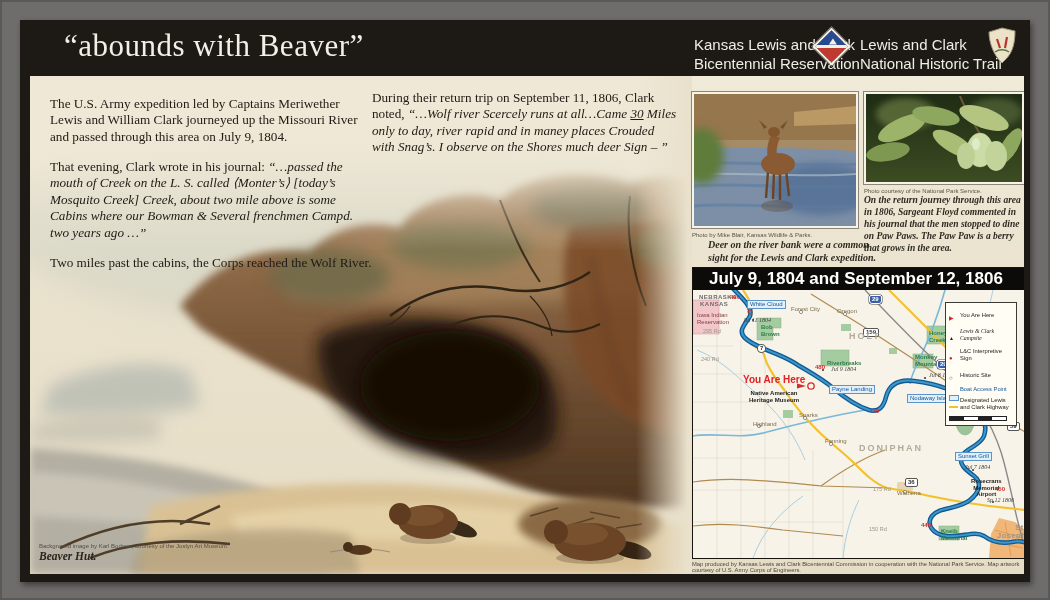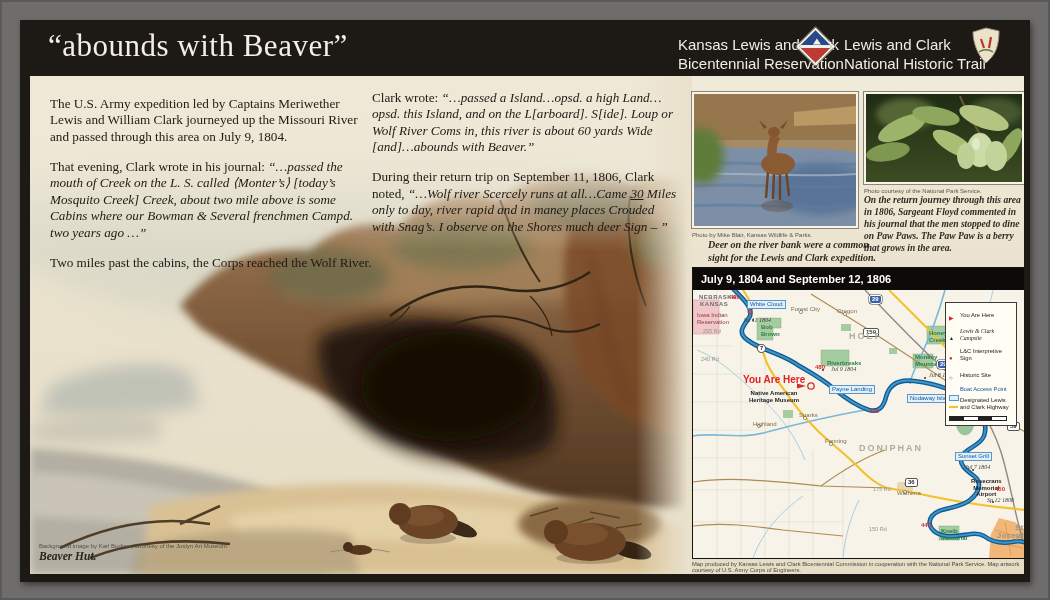--- a/index.html
+++ b/index.html
@@ -5,21 +5,21 @@
   html,body{margin:0;padding:0;}
   body{
     width:1050px;height:600px;overflow:hidden;position:relative;
     background:#6e6d6b;
     font-family:"Liberation Serif", serif;
   }
   
   .outer-frame{position:absolute;inset:0;background:#6e6d6b;border:2px solid #5a5957;box-sizing:border-box;}
   .dark-panel{position:absolute;left:18px;top:18px;right:18px;bottom:16px;background:#1d1915;box-shadow:2px 3px 6px rgba(0,0,0,.45);}
   
-  .headerbar{position:absolute;left:0;top:0;right:0;height:52px;}
+  .headerbar{position:absolute;left:16px;top:0;right:0;height:52px;}
   .panel-title{position:absolute;left:28px;top:8px;color:#f3efe6;font-size:31px;letter-spacing:.5px;font-family:"Liberation Serif",serif;}
   .org{position:absolute;top:16px;color:#f0ede4;font-family:"Liberation Sans",sans-serif;font-weight:normal;font-size:15px;line-height:1.25;}
   .org1{left:658px;}
   .org2{left:824px;}
   .diamond-logo{position:absolute;left:782px;top:13px;width:23px;height:23px;transform:rotate(45deg);
     background:linear-gradient(135deg,#27498f 0 45%,#f3f1e6 45% 55%,#bf3b32 55% 100%);
     border:2px solid #f3f1e6;box-shadow:0 0 0 1px #7c7a74;}
   .diamond-logo::after{content:"";position:absolute;left:5px;top:4px;width:0;height:0;border-left:4px solid transparent;border-right:4px solid transparent;border-bottom:6px solid #f3f1e6;transform:rotate(-45deg);}
   .arrowhead-logo{position:absolute;left:950px;top:7px;}
   
@@ -47,21 +47,21 @@
   .photo-pawpaw{left:172px;top:16px;width:160px;height:92px;}
   .pcredit{position:absolute;font-family:"Liberation Sans",sans-serif;font-size:6px;color:#5a5348;}
   .pcap{position:absolute;font-style:italic;font-weight:600;color:#2e2a22;line-height:1.25;}
   .cred-deer{left:0;top:156px;}
   .cap-deer{left:16px;top:163px;width:180px;font-size:10px;}
   .cred-pawpaw{left:172px;top:112px;}
   .cap-pawpaw{left:172px;top:119px;width:162px;font-size:9.5px;}
   
   .mapblock{position:absolute;left:0;top:191px;width:332px;border:1px solid #17140f;box-sizing:content-box;background:#f7f3e8;}
   .mapheader{height:22px;background:#0d0b09;color:#fff;font-family:"Liberation Sans",sans-serif;
-    font-weight:bold;font-size:11px;line-height:22px;padding-left:8px;box-sizing:border-box;}
+    font-weight:bold;font-size:17px;line-height:22px;padding-left:16px;box-sizing:border-box;}
   .mapbody{position:relative;width:332px;height:268px;overflow:hidden;background:#f7f3e8;}
   .map-svg{position:absolute;left:0;top:0;}
   .maplabel{position:absolute;white-space:pre-line;font-family:"Liberation Sans",sans-serif;line-height:1.1;}
   .maplabel.state{font-size:6px;font-weight:bold;color:#6d6d6d;letter-spacing:.5px;}
   .maplabel.rez{font-size:6px;color:#8a4040;}
   .maplabel.town{font-size:6px;color:#7c6c4c;}
   .maplabel.county{font-size:9px;font-weight:bold;color:#b3ab99;letter-spacing:2px;font-family:"Liberation Sans",sans-serif;}
   .maplabel.city{font-size:7.5px;font-weight:bold;color:#9a958a;letter-spacing:.5px;}
   .maplabel.green{font-size:6px;font-weight:bold;color:#2e7d46;}
   .maplabel.bluebox{font-size:6px;color:#14569c;background:#e2f0fa;border:1px solid #5a94c8;padding:0 2px;white-space:nowrap;}
@@ -182,21 +182,20 @@
         <div class="fade-top"></div>
         <div class="fade-right"></div>
       </div>
 
       <div class="col col1">
         <p>The U.S. Army expedition led by Captains Meriwether Lewis and William Clark journeyed up the Missouri River and passed through this area on July 9, 1804.</p>
         <p><span>That evening, Clark wrote in his journal: </span><span class="q">“…passed the mouth of Creek on the L. S. called ⟨Monter’s⟩ [today’s Mosquito Creek] Creek, about two mile above is some Cabins where our Bowman &amp; Several frenchmen Campd. two years ago …”</span></p>
         <p>Two miles past the cabins, the Corps reached the Wolf River.</p>
       </div>
       <div class="col col2">
-        <p><span>Clark wrote: </span><span class="q">“…passed a Island…opsd. a high Land…opsd. this Island, and on the L[arboard]. S[ide]. Loup or Wolf River Coms in, this river is about 60 yards Wide [and]…abounds with Beaver.”</span></p>
         <p><span>During their return trip on September 11, 1806, Clark noted, </span><span class="q">“…Wolf river Scercely runs at all…Came </span><span class="u">30</span><span class="q"> Miles only to day, river rapid and in maney places Crouded with Snag’s. I observe on the Shores much deer Sign – ”</span></p>
       </div>
 
       <div class="paint-credit">Background image by Karl Bodmer, courtesy of the Joslyn Art Museum.</div>
       <div class="paint-caption">Beaver Hut.</div>
 
       <div class="sidebar">
 
         <div class="photo photo-deer">
           <svg width="162" height="132" viewBox="0 0 162 132">

